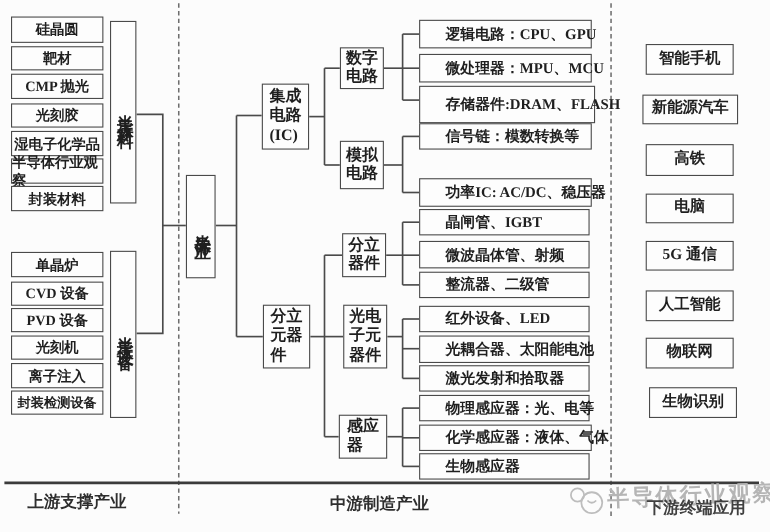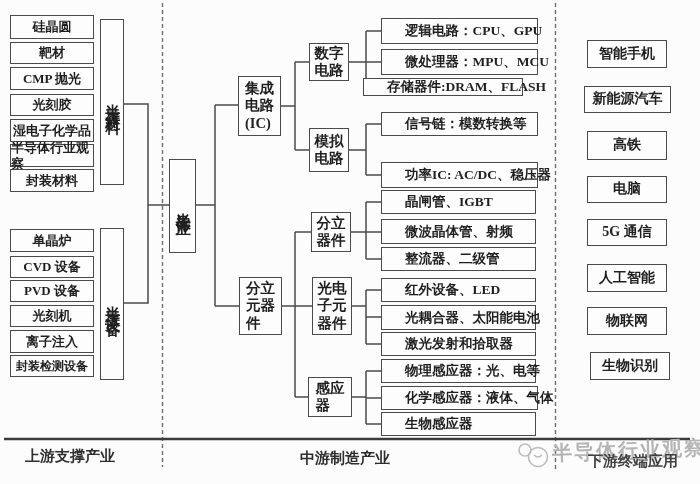--- a/index.html
+++ b/index.html
@@ -137,21 +137,21 @@
   <div class="box mid" style="left:311px;top:212px;width:40px;height:40px">分立
 器件</div>
   <div class="box mid" style="left:312px;top:277px;width:40px;height:58px">光电
 子元
 器件</div>
   <div class="box mid" style="left:308px;top:377px;width:44px;height:40px">感应
 器</div>
 
   <div class="box leaf" style="left:381px;top:18px;width:157px;height:26px">逻辑电路：CPU、GPU</div>
   <div class="box leaf" style="left:381px;top:49px;width:157px;height:26px">微处理器：MPU、MCU</div>
-  <div class="box leaf" style="left:363px;top:78px;width:160px;height:18px">存储器件:DRAM、FLASH</div>
+  <div class="box leaf" style="left:381px;top:78px;width:160px;height:34px">存储器件:DRAM、FLASH</div>
   <div class="box leaf" style="left:381px;top:112px;width:157px;height:24px">信号链：模数转换等</div>
   <div class="box leaf" style="left:381px;top:162px;width:157px;height:26px">功率IC: AC/DC、稳压器</div>
   <div class="box leaf" style="left:381px;top:190px;width:155px;height:24px">晶闸管、IGBT</div>
   <div class="box leaf" style="left:381px;top:219px;width:155px;height:25px">微波晶体管、射频</div>
   <div class="box leaf" style="left:381px;top:247px;width:155px;height:24px">整流器、二级管</div>
   <div class="box leaf" style="left:381px;top:278px;width:155px;height:24px">红外设备、LED</div>
   <div class="box leaf" style="left:381px;top:305px;width:155px;height:25px">光耦合器、太阳能电池</div>
   <div class="box leaf" style="left:381px;top:332px;width:155px;height:24px">激光发射和拾取器</div>
   <div class="box leaf" style="left:381px;top:359px;width:155px;height:24px">物理感应器：光、电等</div>
   <div class="box leaf" style="left:381px;top:386px;width:157px;height:24px">化学感应器：液体、气体</div>

